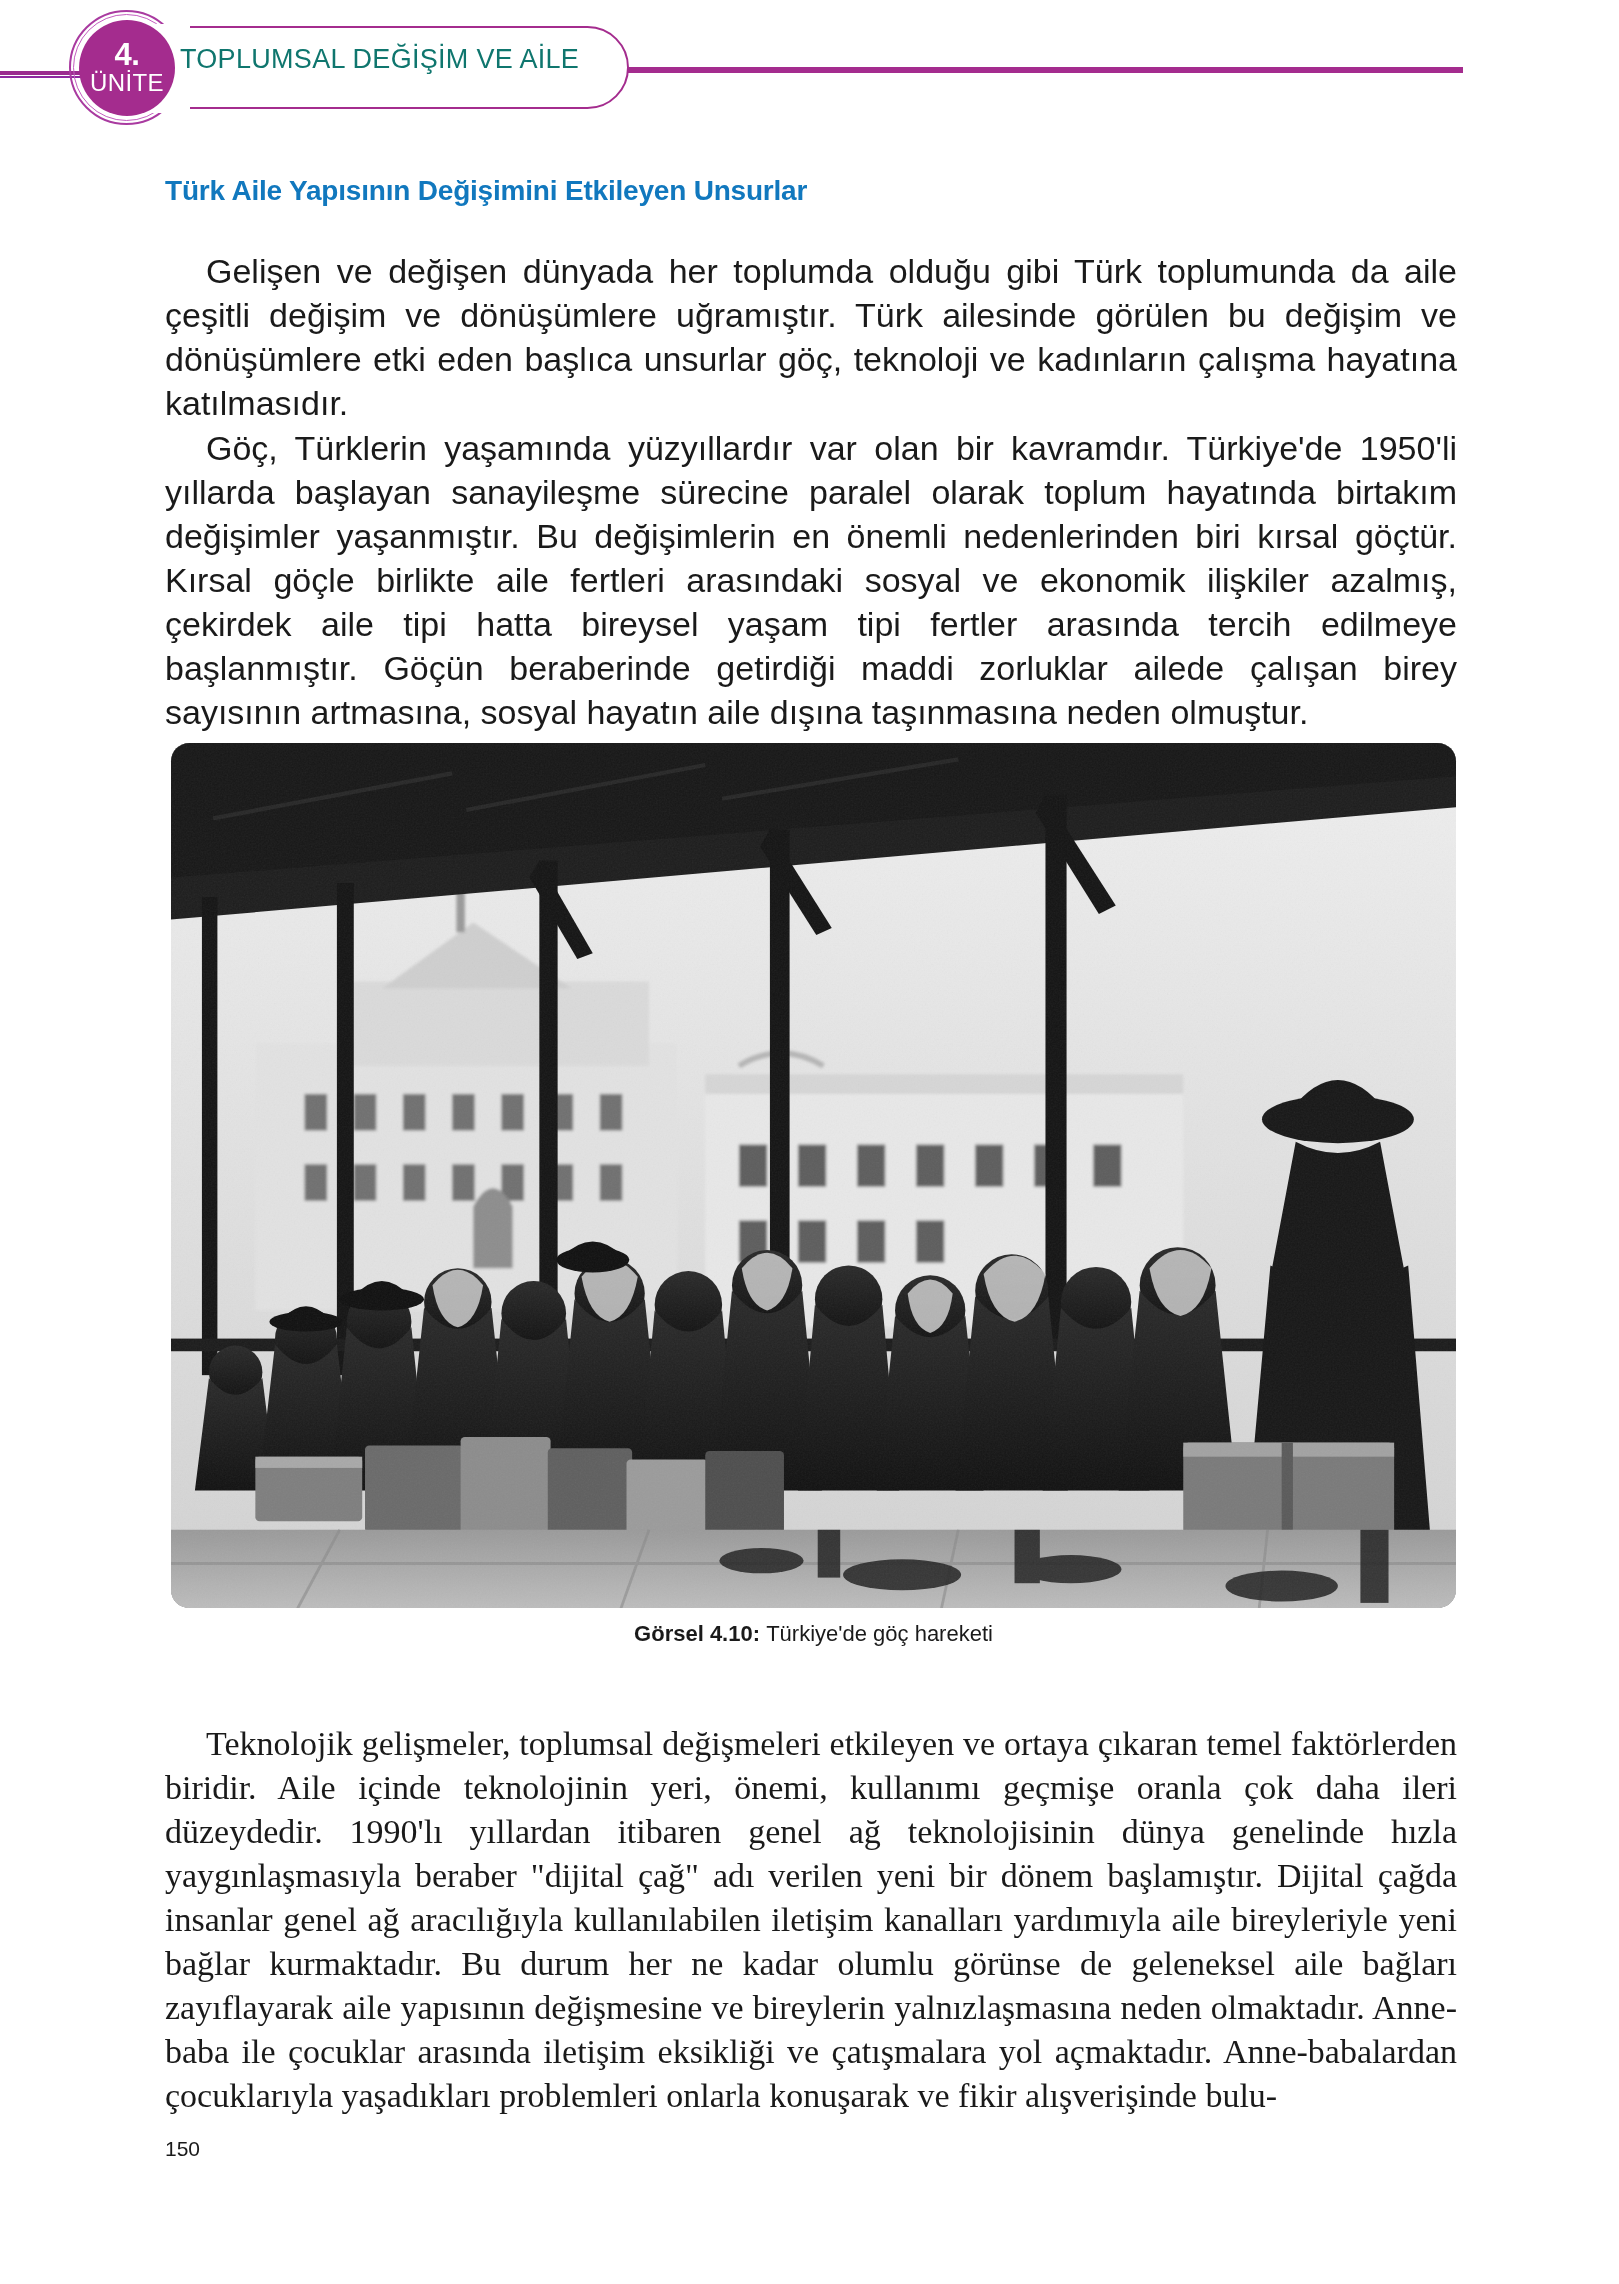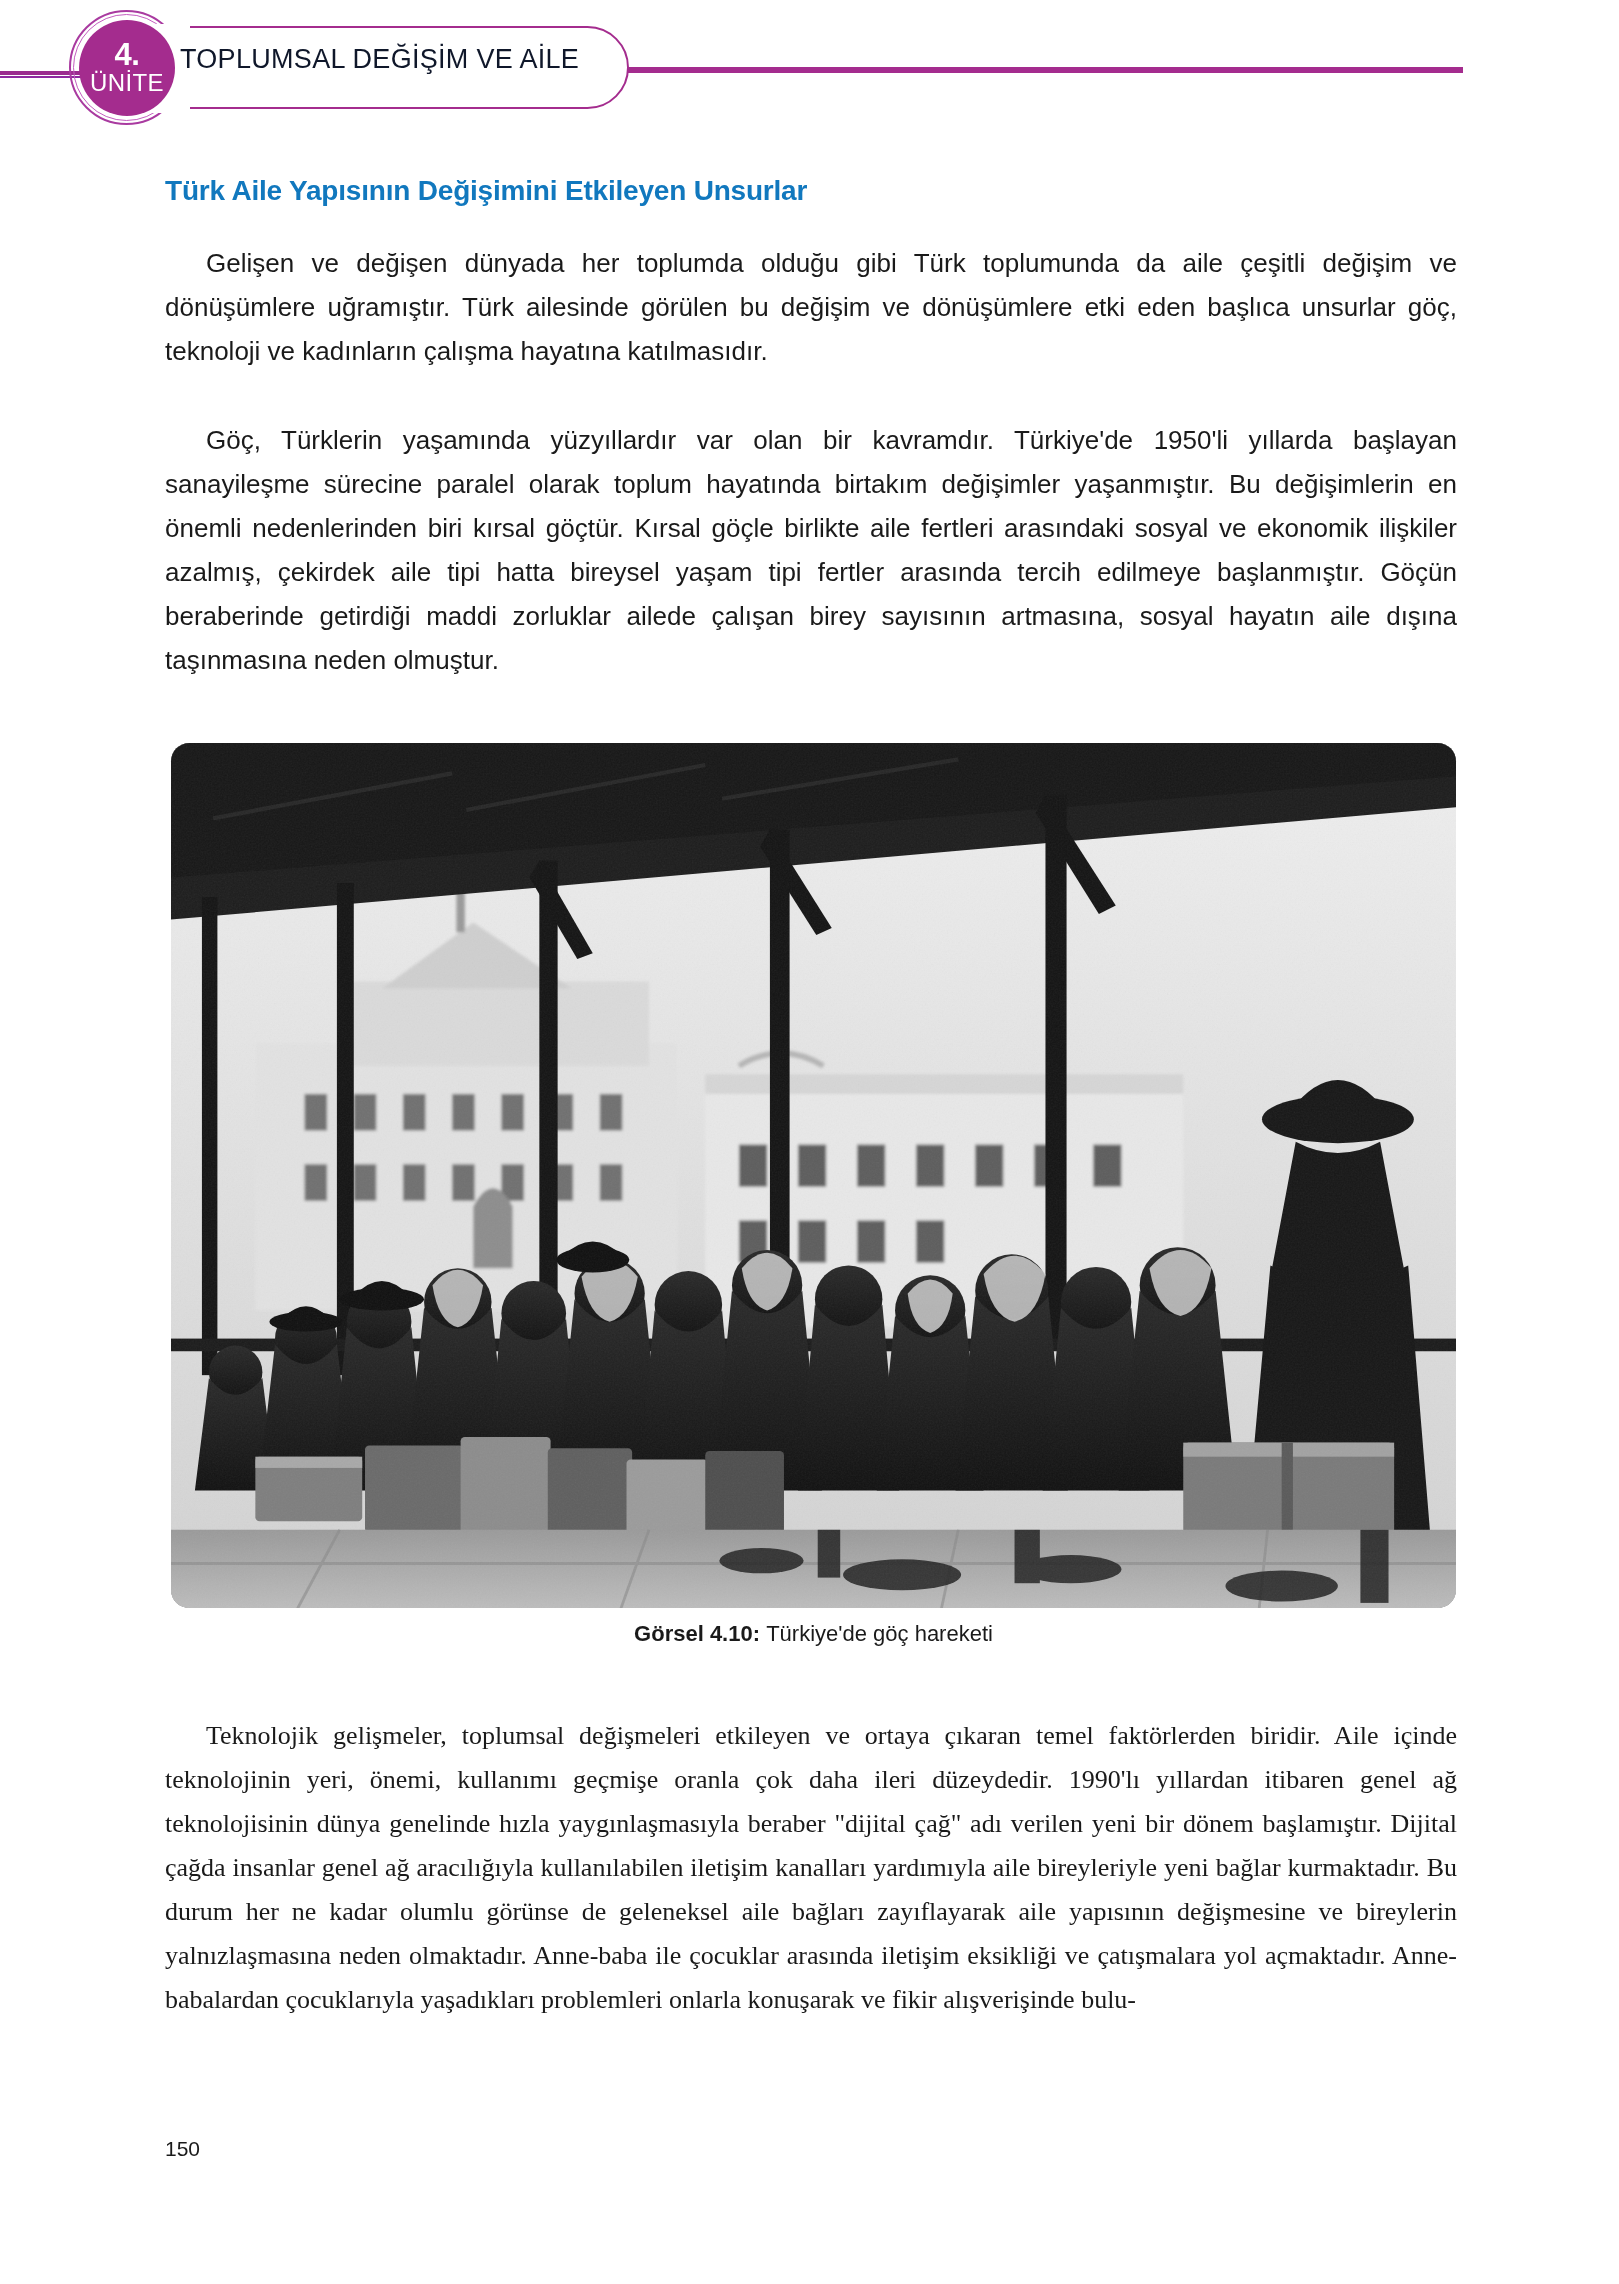--- a/index.html
+++ b/index.html
@@ -109,21 +109,21 @@
     width: 63px;
     height: 89px;
     background: #ffffff;
     z-index: 3;
   }
   .header-title {
     position: absolute;
     left: 180px;
     top: 44px;
     font-size: 27px;
-    color: #0f172a;
+    color: #0f766e;
     letter-spacing: 0.3px;
     white-space: nowrap;
     z-index: 5;
     font-weight: normal;
   }
   .header-right-rule {
     position: absolute;
     left: 619px;
     top: 67px;
     width: 844px;
@@ -147,21 +147,21 @@
     font-weight: bold;
     color: #1178BE;
     letter-spacing: -0.2px;
     white-space: nowrap;
   }
 
   .body-text {
     position: absolute;
     left: 165px;
     width: 1292px;
-    font-size: 26px;
+    font-size: 34px;
     line-height: 44px;
     color: #1A1A1A;
     text-align: justify;
     text-justify: inter-word;
     text-indent: 41px;
   }
   .p1 { top: 215px; }
   .p2 { top: 392px; }
   .p4 { top: 1688px; font-family: Liberation Serif, serif; }
 

